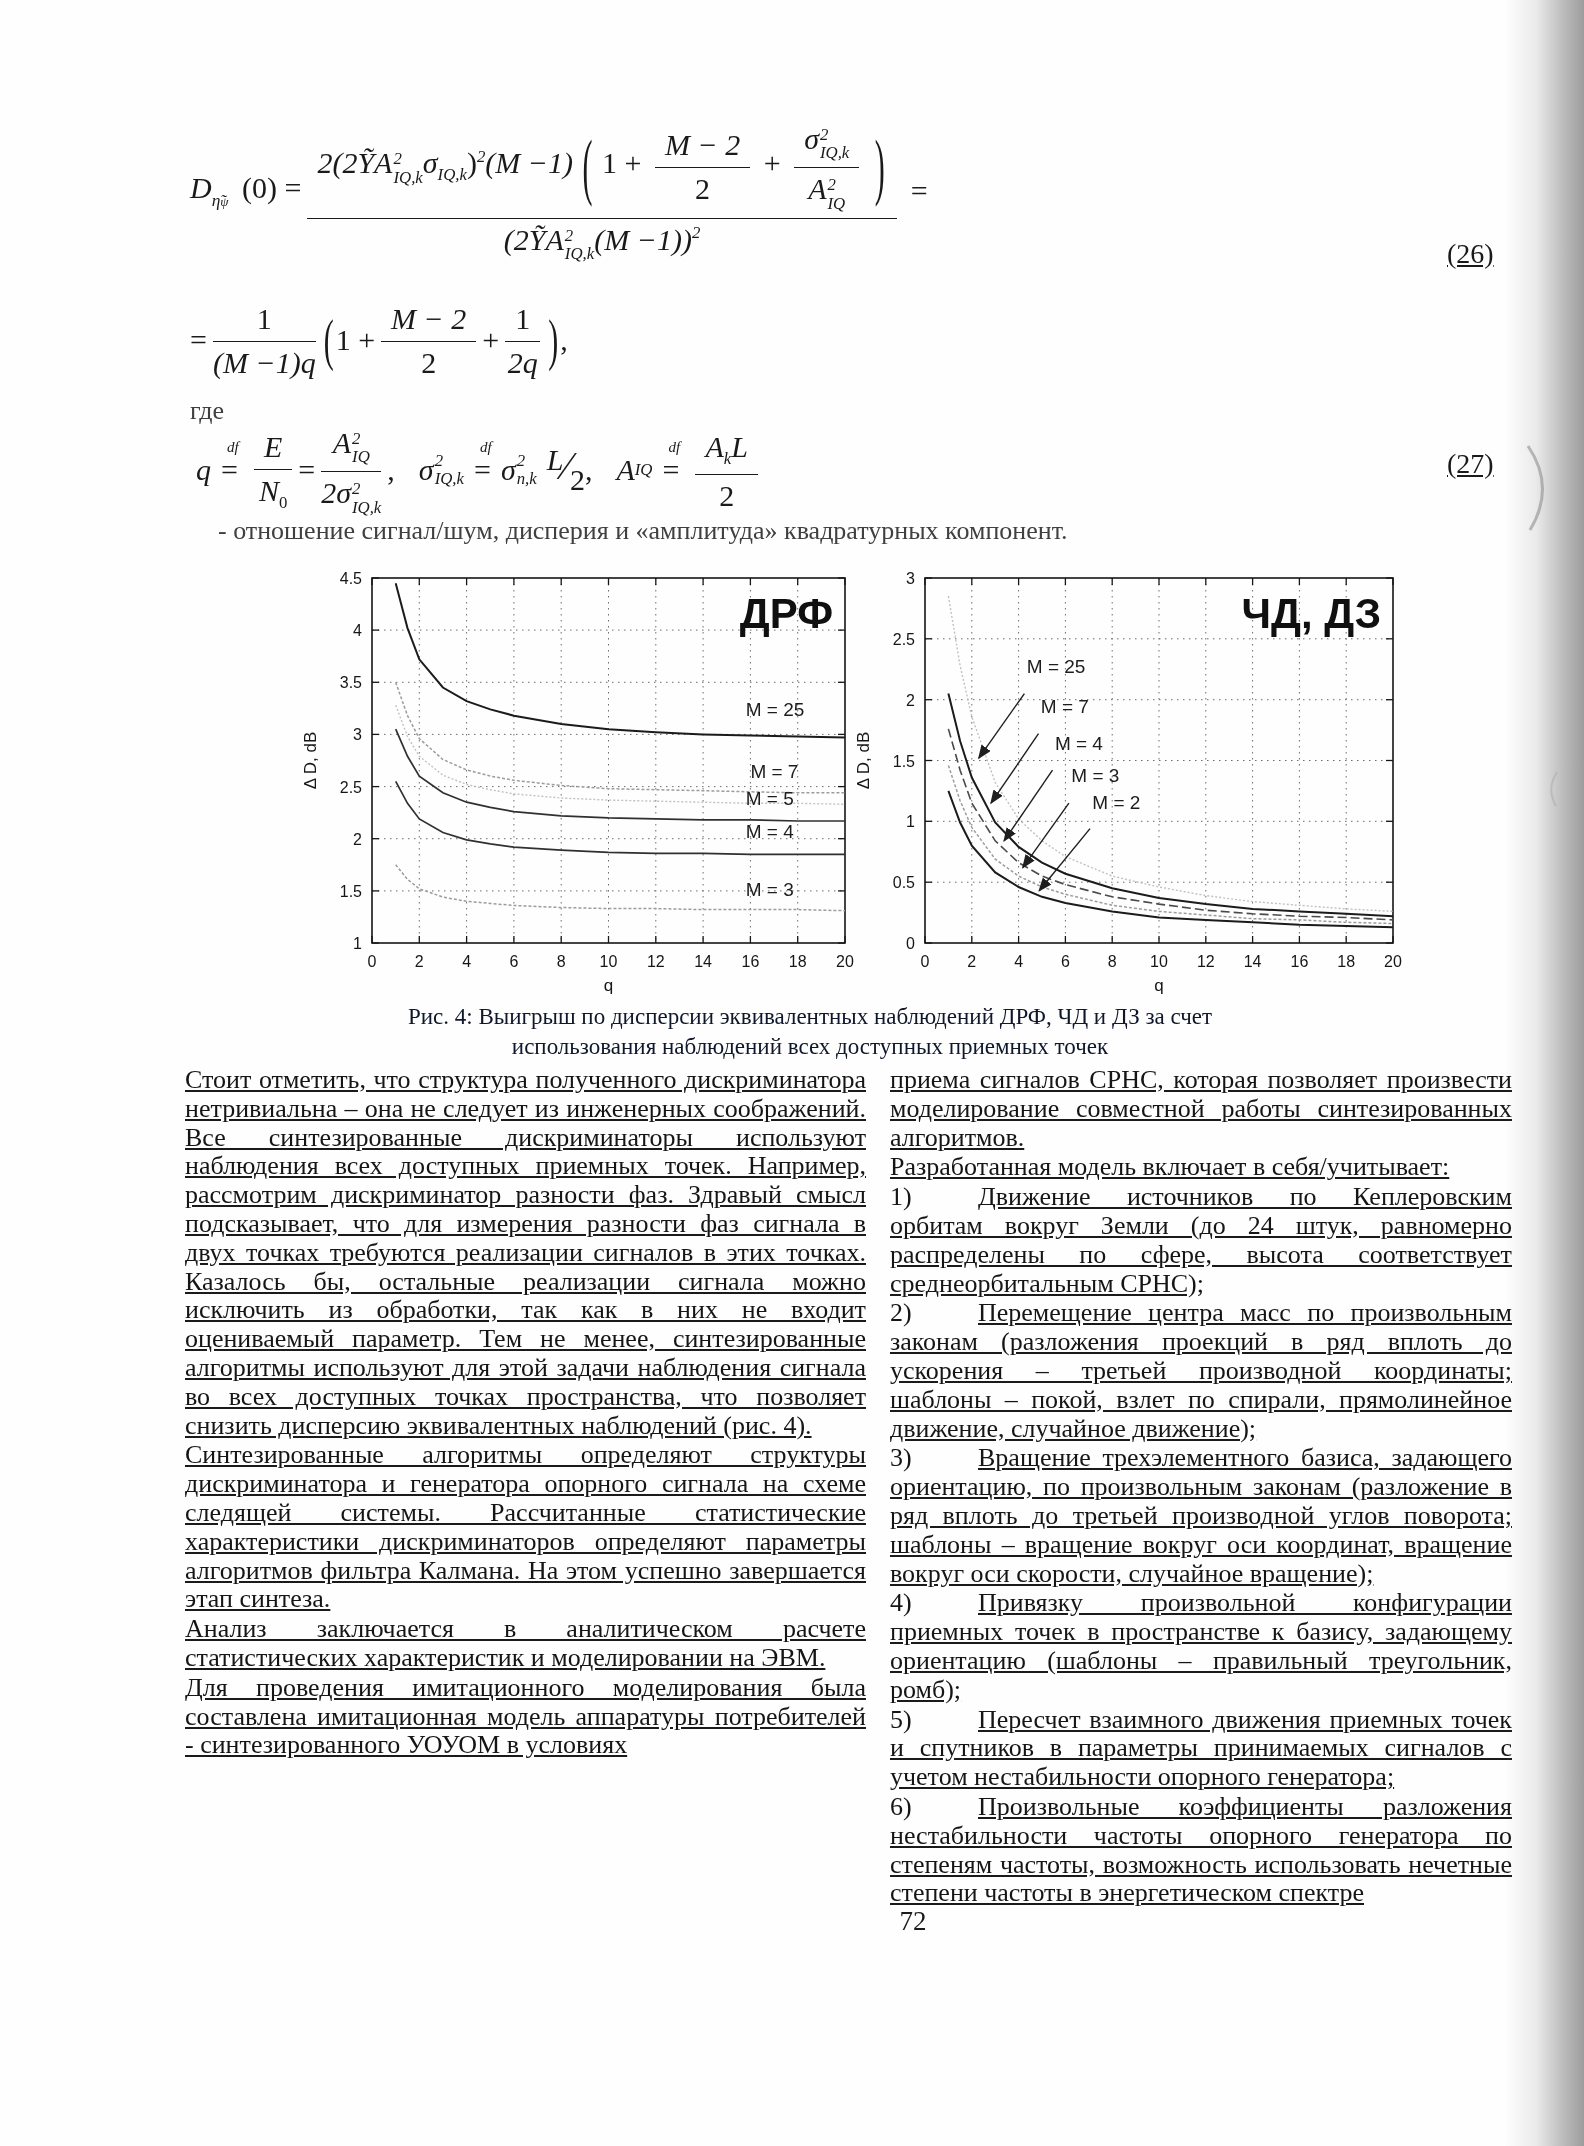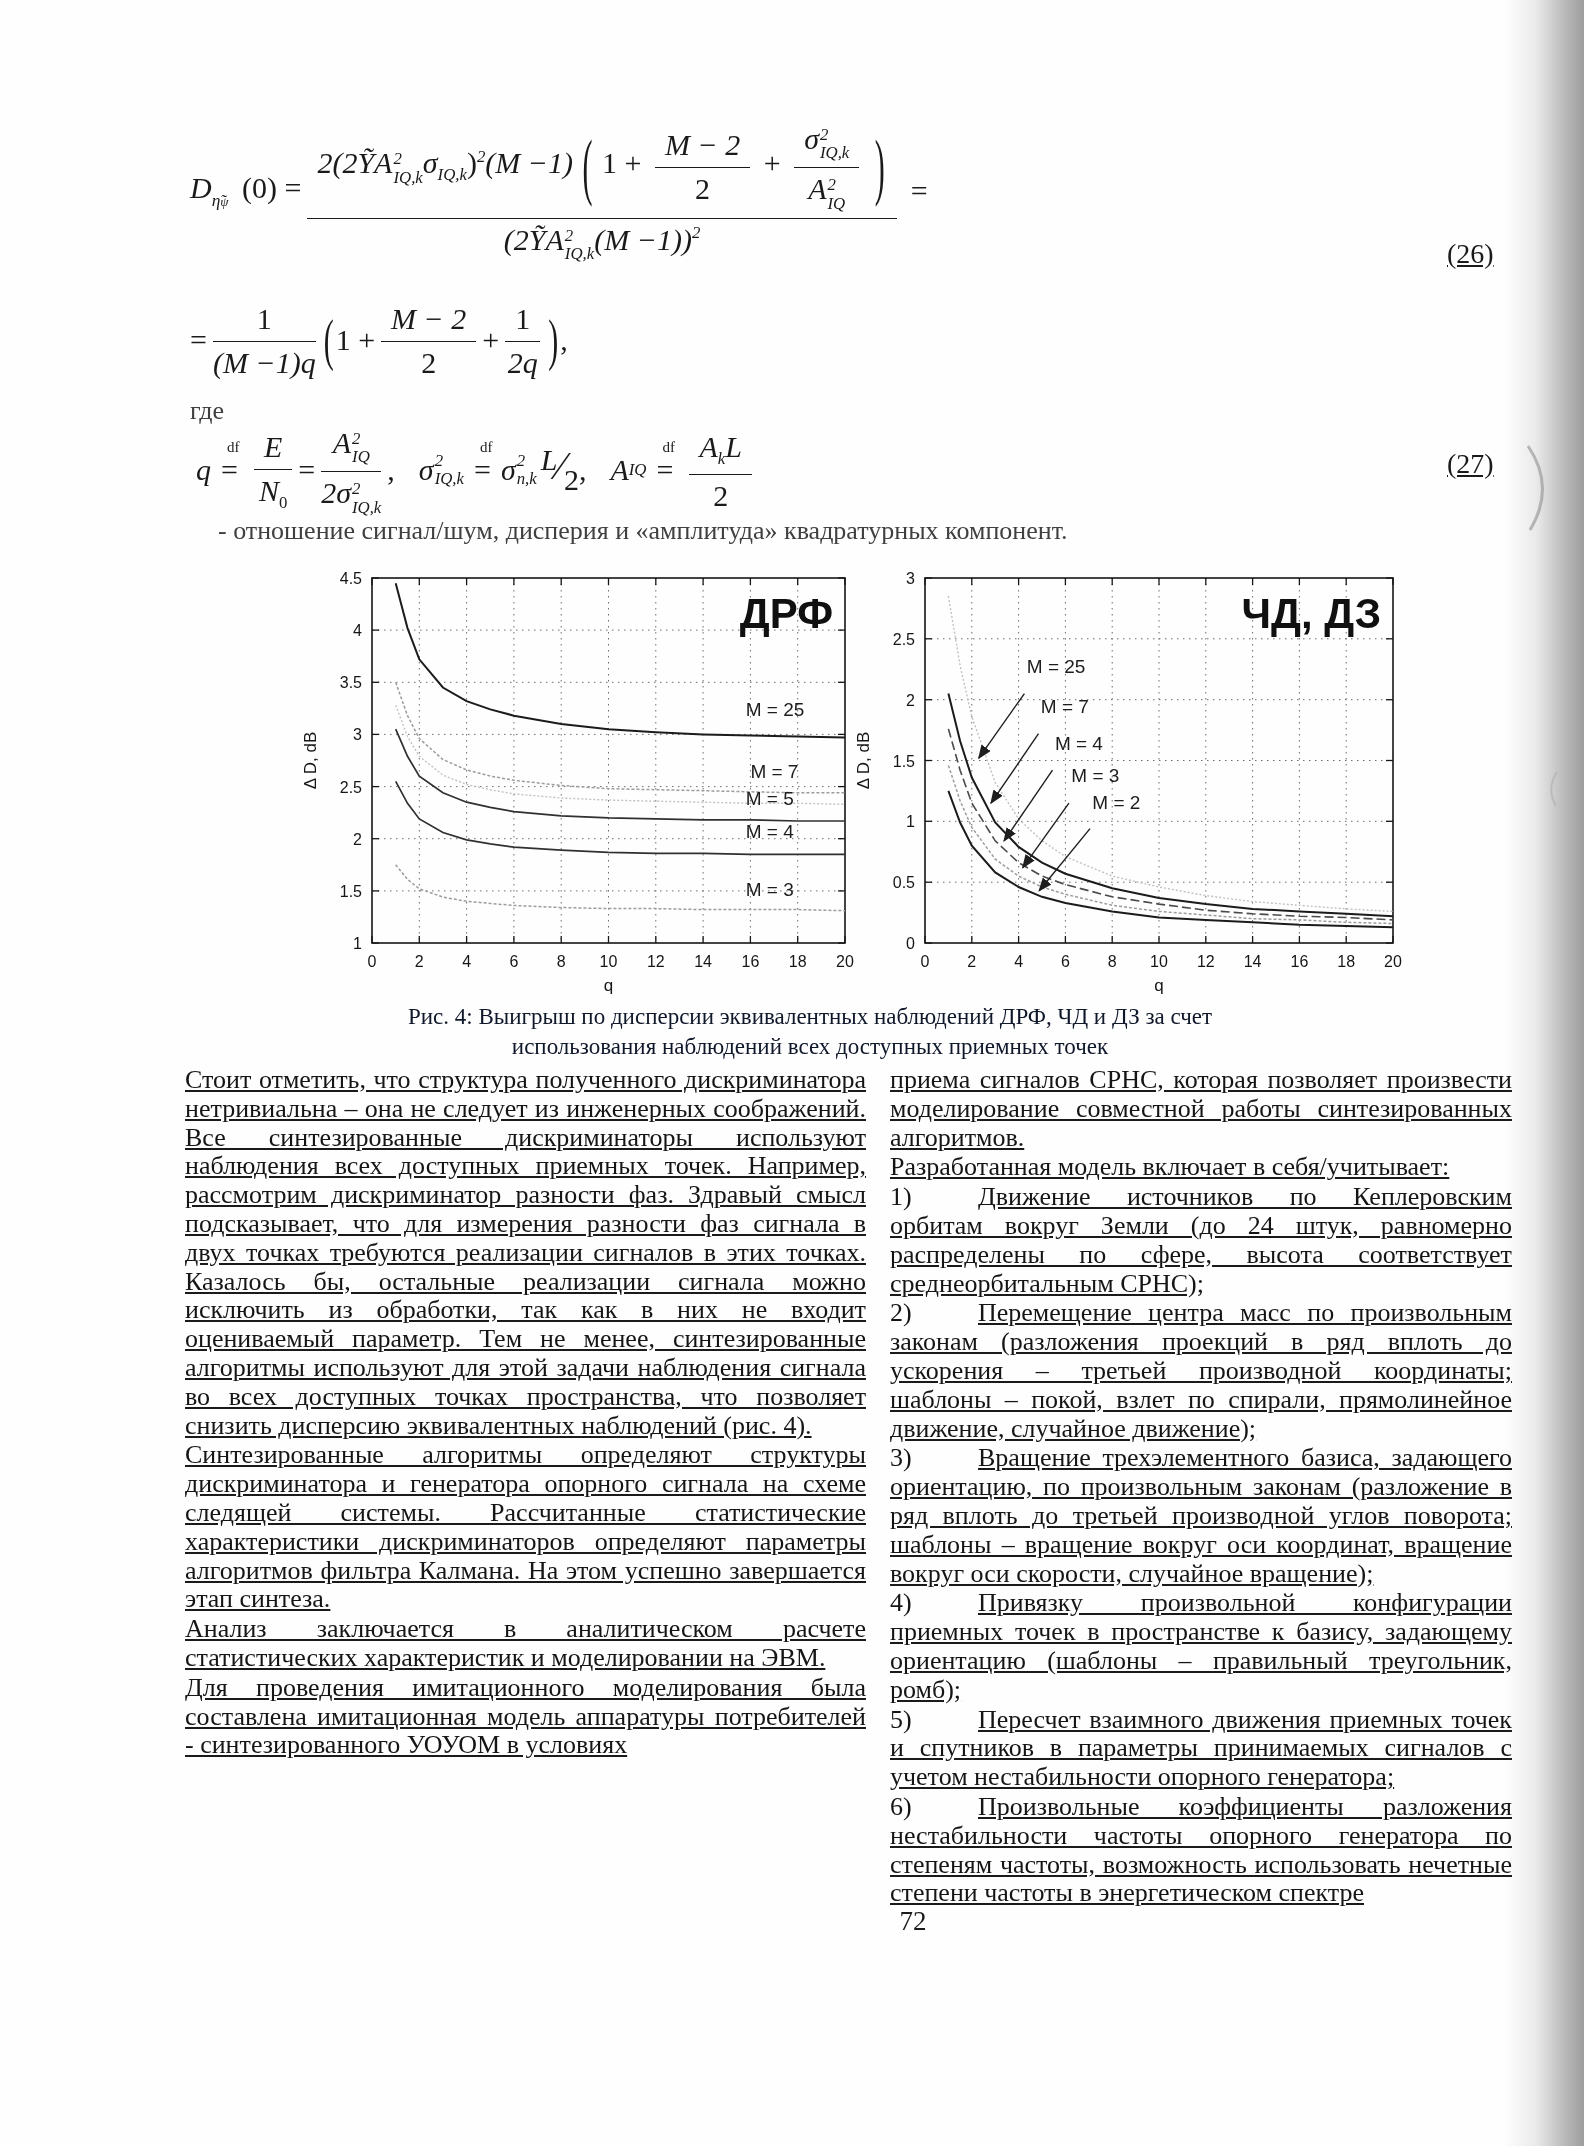--- a/index.html
+++ b/index.html
@@ -17,22 +17,22 @@
           text-align:left;margin-left:1px;font-style:italic;}
   .supsub span{display:block;}
   .msup{font-size:0.56em;vertical-align:0.7em;}
   .msub{font-size:0.56em;vertical-align:-0.4em;}
   .sub1{font-size:0.58em;vertical-align:-0.45em;}
   .sub2{font-size:0.44em;vertical-align:-0.62em;}
   .bigp{font-style:normal;display:inline-block;transform:scaleY(2.5);vertical-align:middle;
         padding:0 2px;line-height:1;font-weight:300;}
   .bigp2{transform:scaleY(1.9);}
   .dfeq{position:relative;font-style:normal;display:inline-block;margin:0 10px;}
-  .dfeq .df{position:absolute;top:-0.95em;left:0.4em;font-size:0.5em;}
-  .lsl{display:inline-block;margin-left:4px;}
+  .dfeq .df{position:absolute;top:-0.95em;left:0.4em;font-size:0.5em;font-style:italic;}
+  .lsl{display:inline-block;margin-left:10px;}
   .lsl .a{vertical-align:0.35em;}
   .lsl .b{font-size:1.3em;font-style:normal;vertical-align:0.05em;}
   .lsl .c{vertical-align:-0.3em;font-style:normal;}
   .eqnum{position:absolute;left:1447px;font:28px "Liberation Serif","DejaVu Serif",serif;color:#1a1a1a;}
   .plain{position:absolute;font:26px "Liberation Serif","DejaVu Serif",serif;color:#404040;}
 
   
   .chart{position:absolute;}
   .grid{stroke:#6d6d6d;stroke-width:1;stroke-dasharray:1.5 4.5;}
   .axbox{fill:none;stroke:#161616;stroke-width:1.6;}

